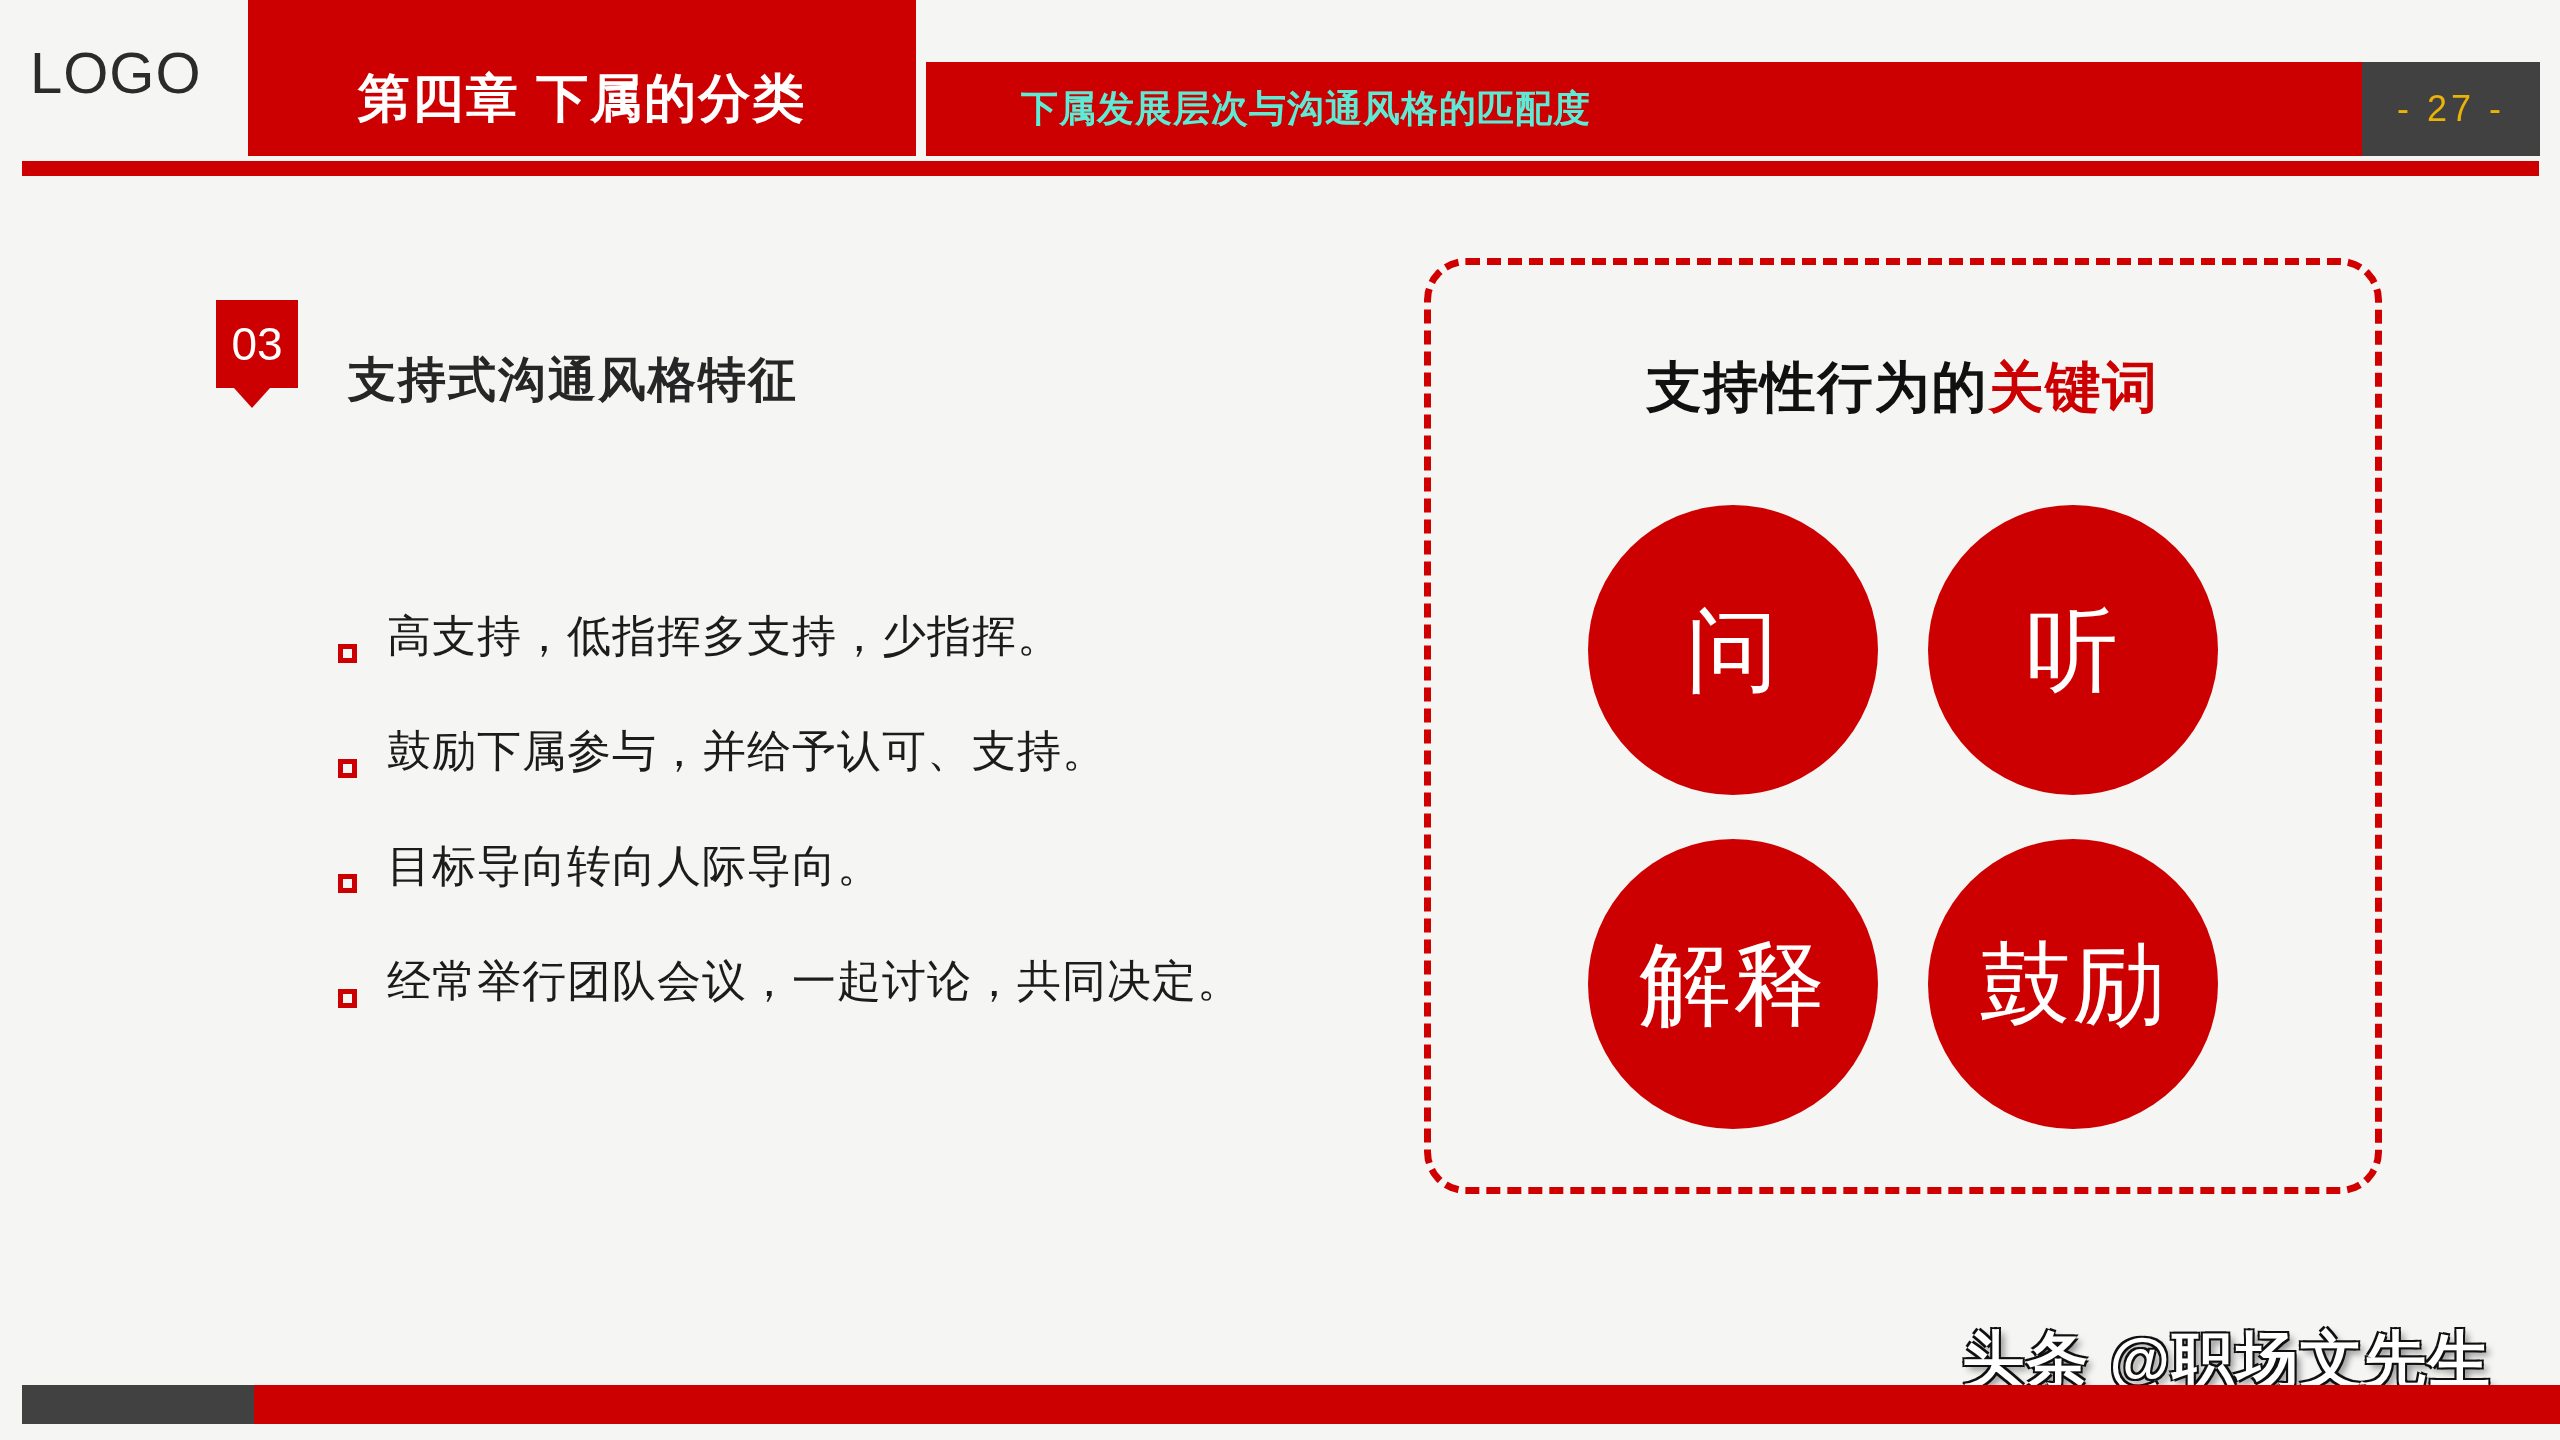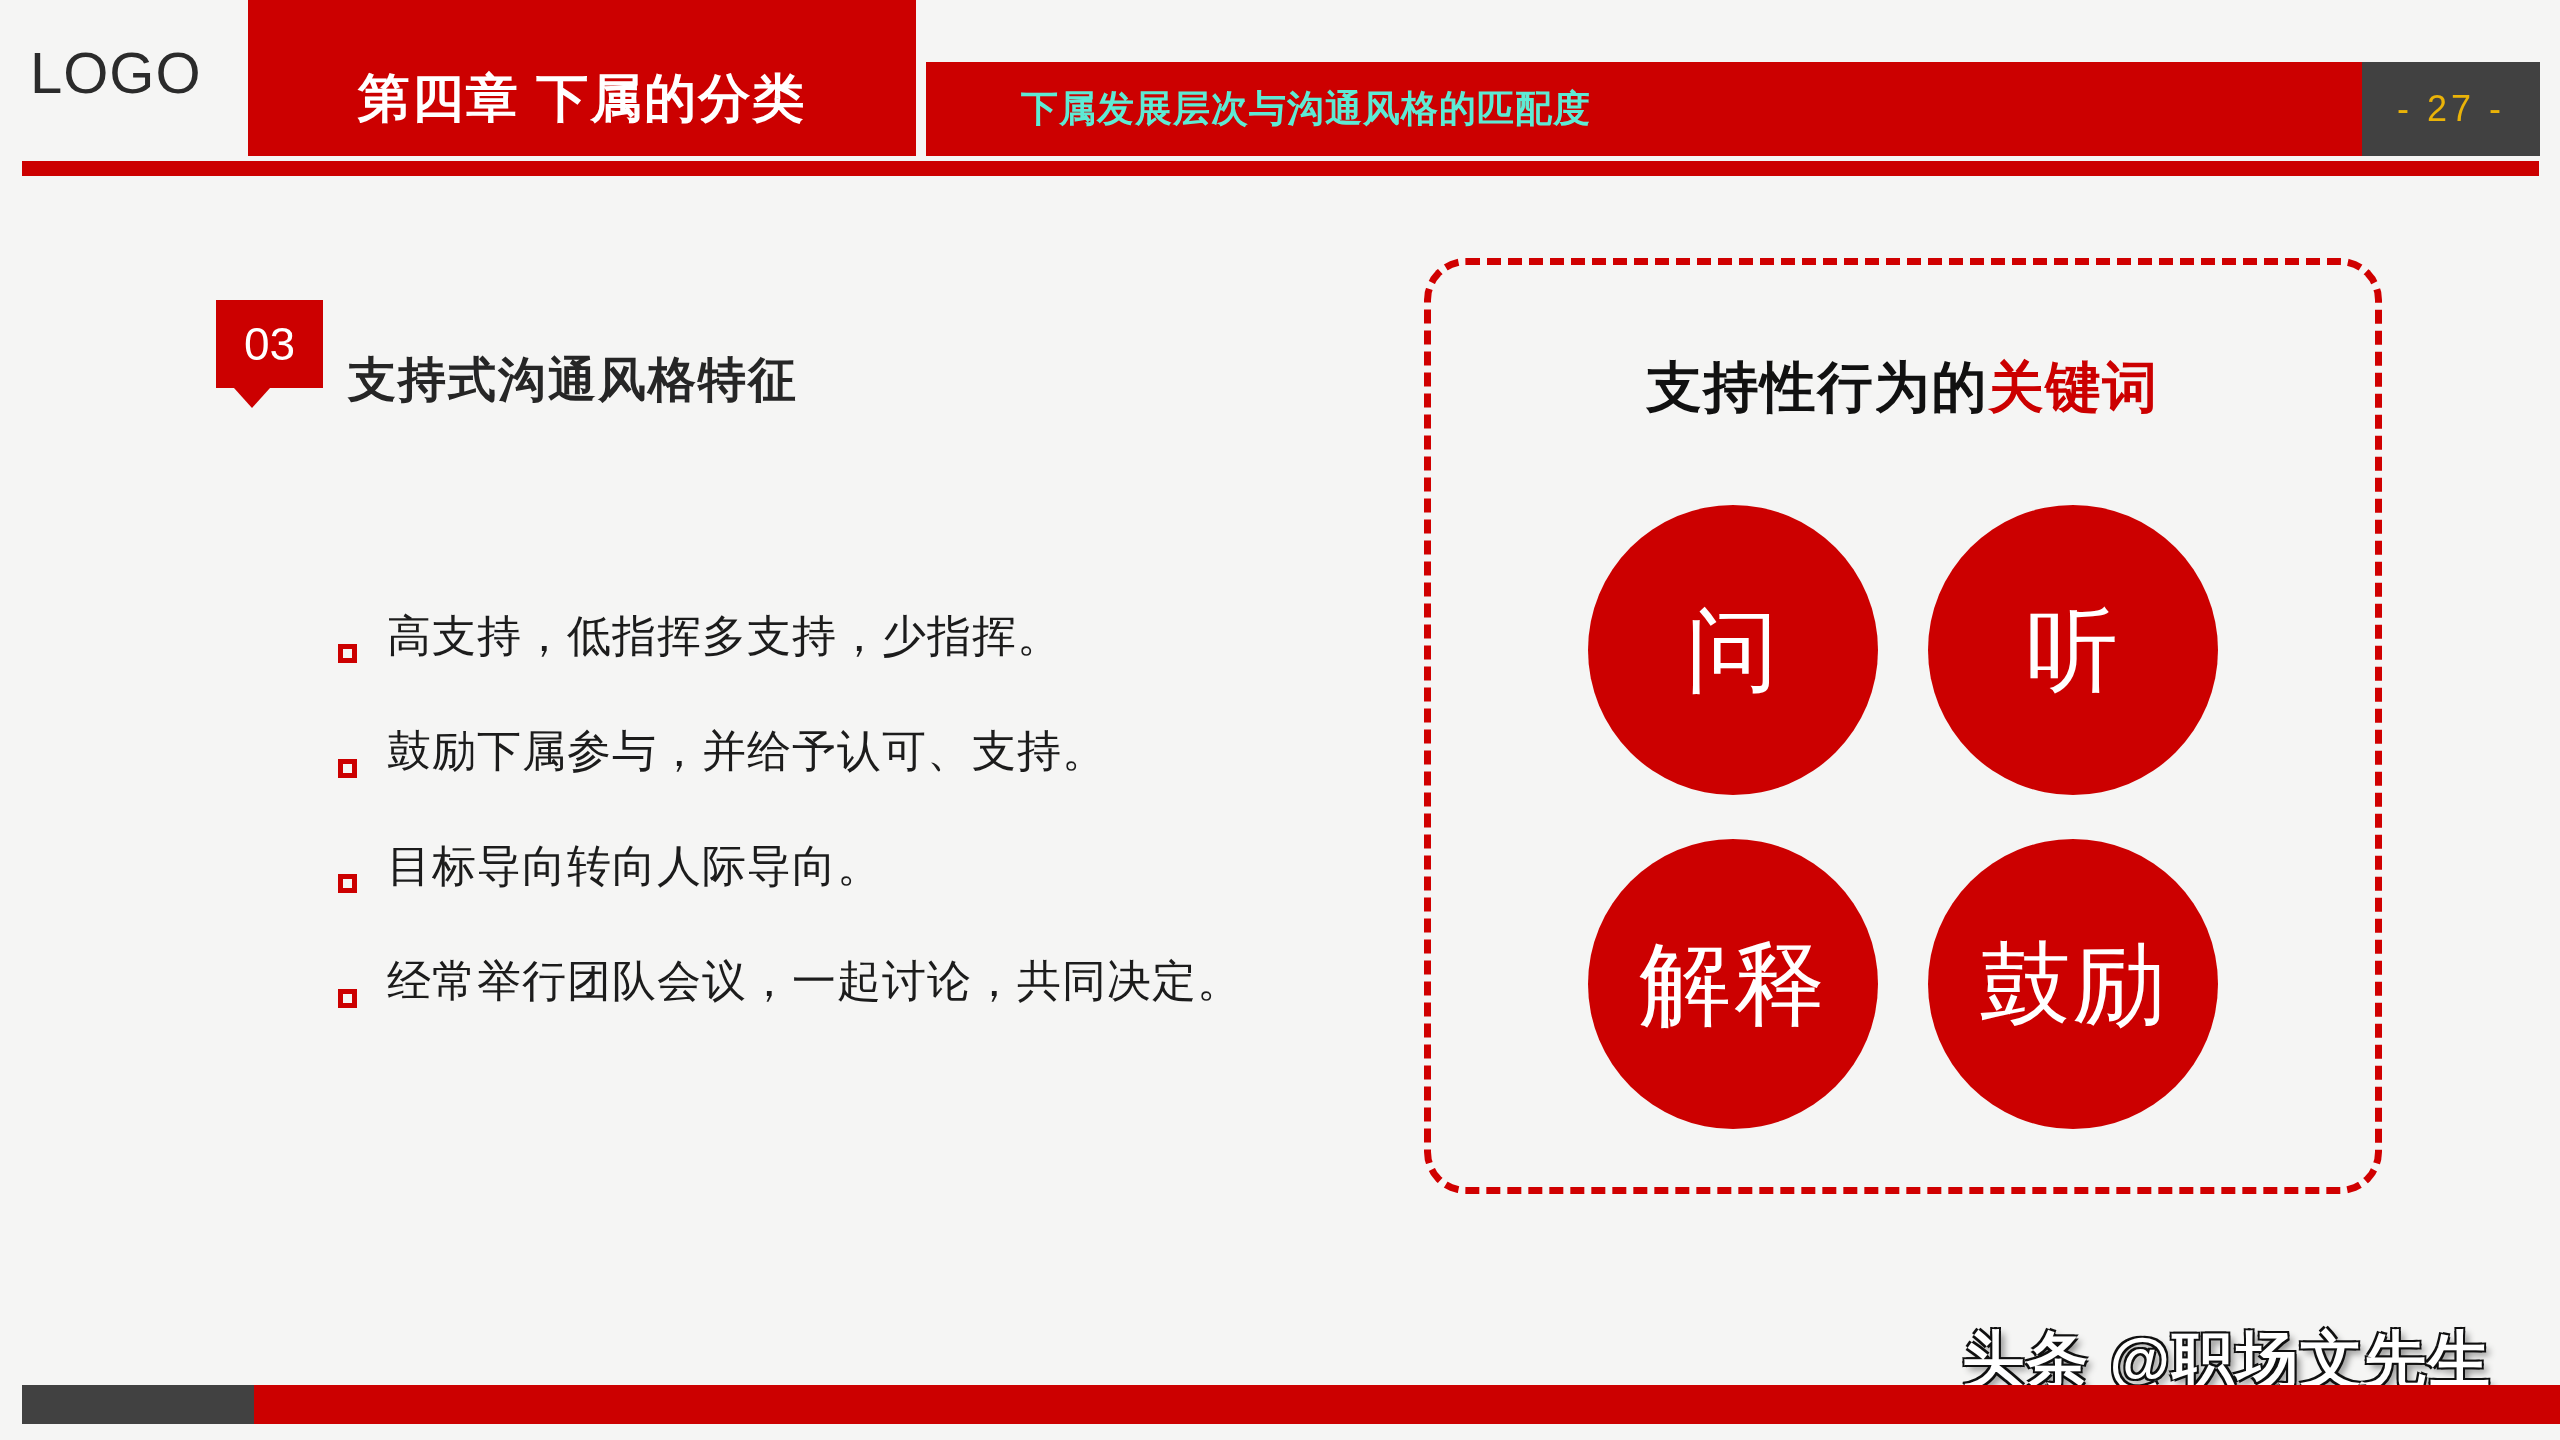--- a/index.html
+++ b/index.html
@@ -106,21 +106,20 @@
   }
 
   
   #section-badge {
     position: absolute;
     left: 216px;
     top: 300px;
     width: 82px;
     height: 88px;
     background: #cc0000;
-    padding-left: 25px;
   }
   #section-badge-number {
     position: absolute;
     left: 0;
     right: 0;
     top: 50%;
     transform: translateY(-50%);
     text-align: center;
     color: #ffffff;
     font-size: 46px;

